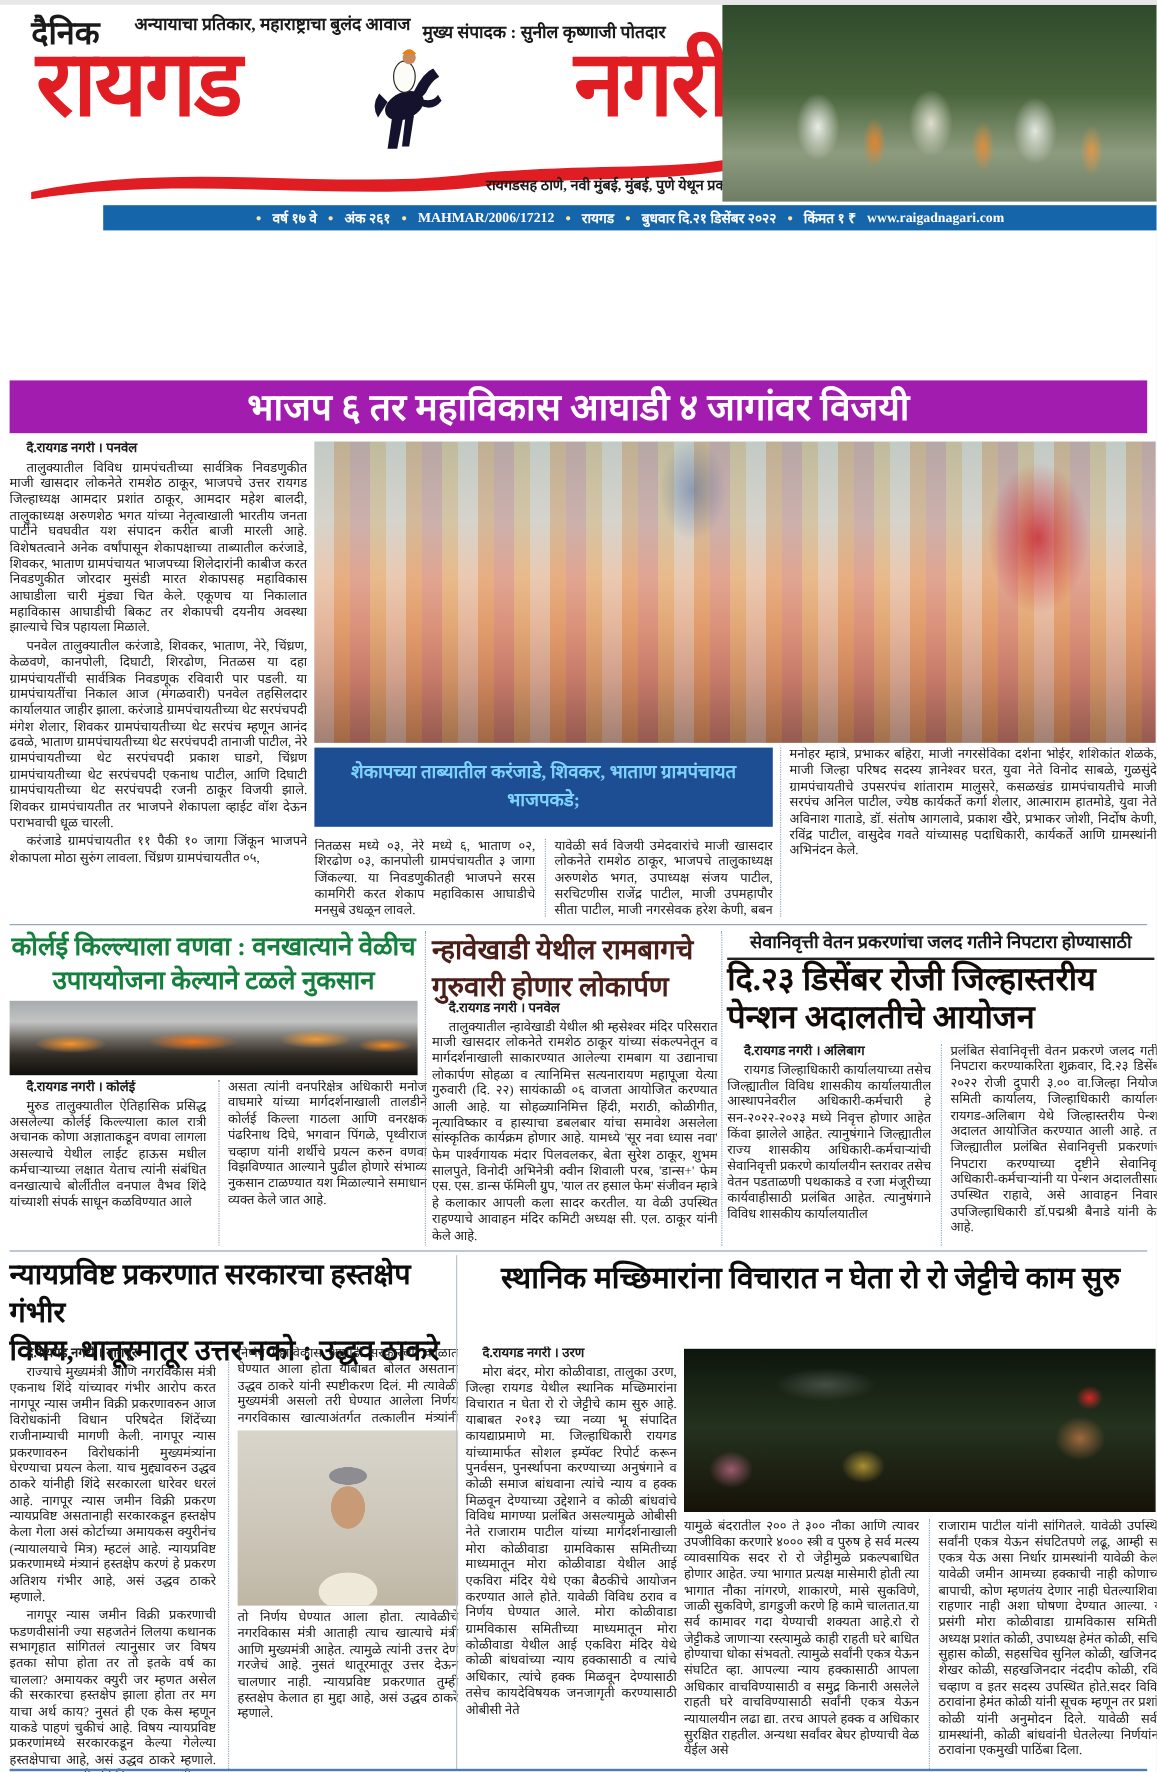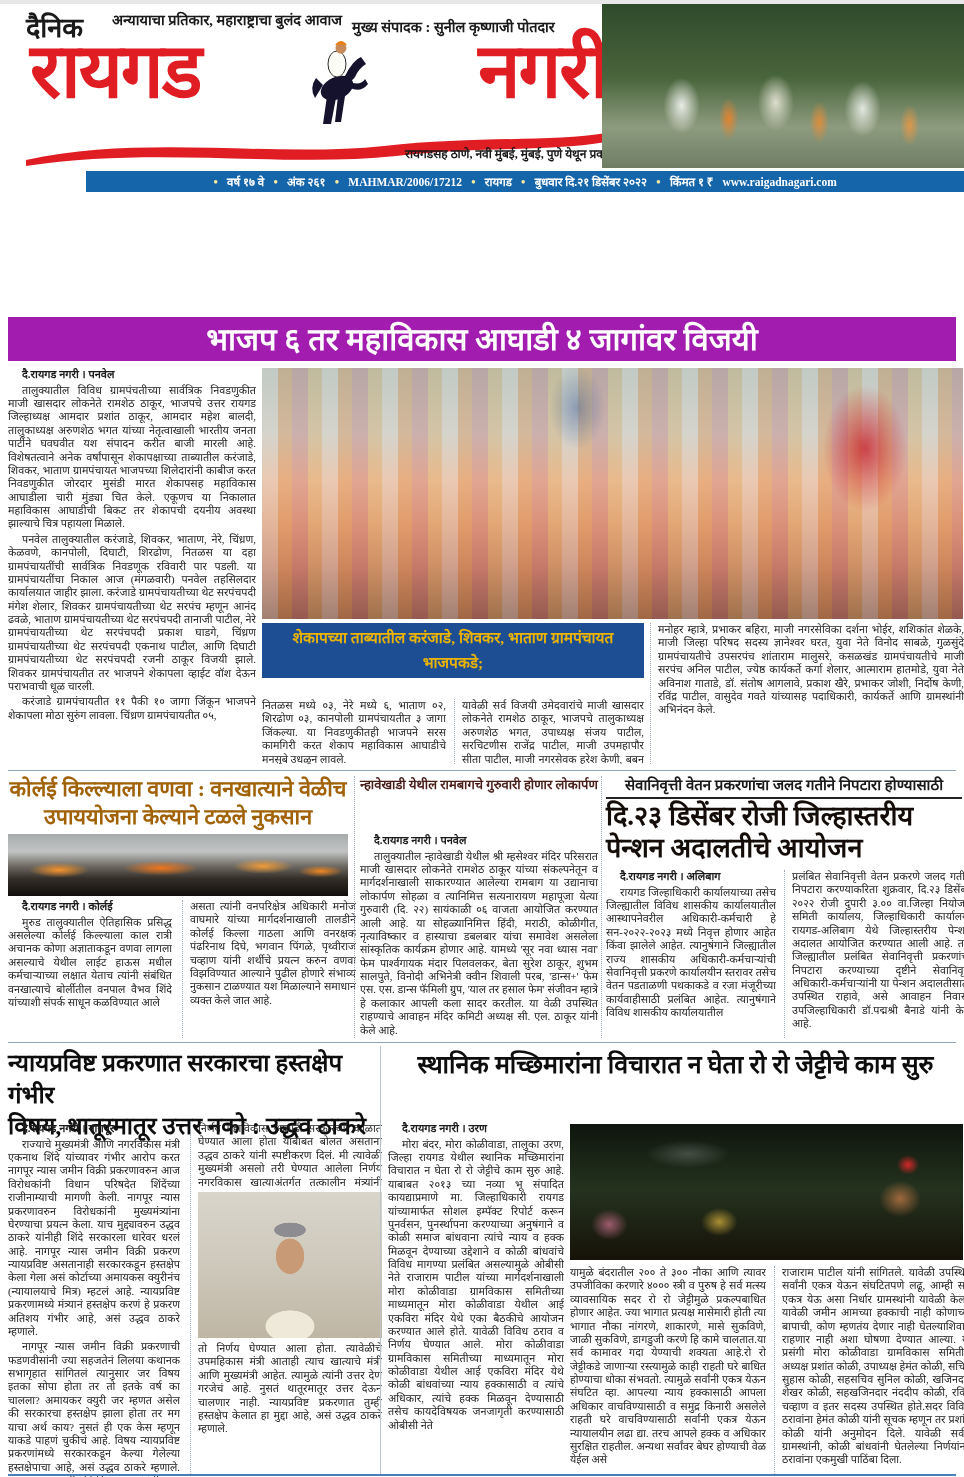--- a/index.html
+++ b/index.html
@@ -37,42 +37,42 @@
     color:#0d0d0d;letter-spacing:-1px;line-height:1.05;}
   .lead-sub{left:8px;top:313px;width:948px;height:44px;background:#a21caf;color:#fff;
     font-size:31px;font-weight:700;text-align:center;line-height:46px;}
   .lead-col{left:8px;top:364px;width:248px;height:398px;}
   .lead-photo{left:262px;top:364px;width:701px;height:251px;
     background:
       radial-gradient(60px 90px at 86% 32%, rgba(200,30,40,.8), transparent 70%),
       radial-gradient(40px 60px at 45% 16%, rgba(60,90,150,.45), transparent 70%),
       repeating-linear-gradient(90deg, rgba(255,255,255,.28) 0 16px, rgba(244,160,90,.30) 16px 30px, rgba(220,120,140,.25) 30px 46px, rgba(250,200,120,.28) 46px 60px),
       linear-gradient(180deg,#aab6ad 0%,#c5c3b8 26%,#e2b493 45%,#d99a74 62%,#c07c5f 78%,#7d4f3c 100%);}
-  .lead-caption{left:262px;top:619px;width:382px;height:55px;background:#1d4e94;color:#eab308;
+  .lead-caption{left:262px;top:619px;width:382px;height:66px;background:#1d4e94;color:#7dd3fc;
     text-align:center;font-weight:700;font-size:15.5px;line-height:1.55;
     display:flex;flex-direction:column;justify-content:center;}
   .lead-colC{left:650px;top:619px;width:306px;height:141px;}
   .lead-colA{left:262px;top:695px;width:184px;height:65px;}
   .lead-colB{left:454px;top:695px;width:182px;height:65px;}
   .hrule{border-top:1px solid #90a4b8;height:0;}
   .vdot{border-left:1px dotted #9aaabb;width:0;}
   .vsol{border-left:1px solid #b9c4cf;width:0;}
   
-  .fire-head{left:8px;top:772px;width:340px;font-size:21.5px;font-weight:800;color:#a16207;
+  .fire-head{left:8px;top:772px;width:340px;font-size:21.5px;font-weight:800;color:#15803d;
     line-height:1.3;text-align:center;}
   .fire-photo{left:8px;top:830px;width:340px;height:62px;
     background:
       radial-gradient(40px 10px at 15% 58%, rgba(255,150,40,.95), transparent 75%),
       radial-gradient(50px 10px at 45% 55%, rgba(255,120,20,.9), transparent 75%),
       radial-gradient(40px 10px at 75% 52%, rgba(255,160,50,.9), transparent 75%),
       radial-gradient(30px 8px at 92% 60%, rgba(255,140,30,.9), transparent 75%),
       linear-gradient(180deg,#a7abac 0%,#c2c4c4 28%,#6e6a63 52%,#332e27 72%,#100e0c 100%);}
   .fire-col1{left:8px;top:896px;width:164px;height:138px;}
   .fire-col2{left:182px;top:896px;width:166px;height:138px;}
-  .ram-head{left:360px;top:772px;width:238px;font-size:13px;font-weight:800;color:#4a1f1a;line-height:1.35;}
+  .ram-head{left:360px;top:772px;width:238px;font-size:23px;font-weight:800;color:#4a1f1a;line-height:1.35;}
   .ram-body{left:360px;top:830px;width:238px;height:204px;}
   .pen-kicker{left:606px;top:770px;width:356px;font-size:15px;font-weight:800;text-align:center;
     border-bottom:2px solid #222;padding-bottom:3px;}
   .pen-head{left:606px;top:796px;width:356px;font-size:27px;font-weight:800;color:#140c08;line-height:1.2;}
   .pen-col1{left:606px;top:866px;width:170px;height:168px;}
   .pen-col2{left:784px;top:866px;width:179px;height:168px;}
   
   .udv-head{left:8px;top:1044px;width:366px;font-size:24px;font-weight:800;color:#0d0d0d;line-height:1.32;}
   .udv-col1{left:8px;top:1118px;width:172px;height:356px;}
   .udv-col2{left:190px;top:1118px;width:184px;height:356px;}
@@ -204,21 +204,21 @@
     <div>विषय, थातूरमातूर उत्तर नको : उद्धव ठाकरे</div>
   </div>
   <div class="abs udv-col1 clip body-txt just">
     <div class="byline">दै.रायगड नगरी । नागपूर</div>
     <p>राज्याचे मुख्यमंत्री आणि नगरविकास मंत्री एकनाथ शिंदे यांच्यावर गंभीर आरोप करत नागपूर न्यास जमीन विक्री प्रकरणावरुन आज विरोधकांनी विधान परिषदेत शिंदेंच्या राजीनाम्याची मागणी केली. नागपूर न्यास प्रकरणावरुन विरोधकांनी मुख्यमंत्र्यांना घेरण्याचा प्रयत्न केला. याच मुद्द्यावरुन उद्धव ठाकरे यांनीही शिंदे सरकारला धारेवर धरलं आहे. नागपूर न्यास जमीन विक्री प्रकरण न्यायप्रविष्ट असतानाही सरकारकडून हस्तक्षेप केला गेला असं कोर्टाच्या अमायकस क्युरीनंच (न्यायालयाचे मित्र) म्हटलं आहे. न्यायप्रविष्ट प्रकरणामध्ये मंत्र्यानं हस्तक्षेप करणं हे प्रकरण अतिशय गंभीर आहे, असं उद्धव ठाकरे म्हणाले.</p>
     <p>नागपूर न्यास जमीन विक्री प्रकरणाची फडणवीसांनी ज्या सहजतेनं लिलया कथानक सभागृहात सांगितलं त्यानुसार जर विषय इतका सोपा होता तर तो इतके वर्ष का चालला? अमायकर क्युरी जर म्हणत असेल की सरकारचा हस्तक्षेप झाला होता तर मग याचा अर्थ काय? नुसतं ही एक केस म्हणून याकडे पाहणं चुकीचं आहे. विषय न्यायप्रविष्ट प्रकरणांमध्ये सरकारकडून केल्या गेलेल्या हस्तक्षेपाचा आहे, असं उद्धव ठाकरे म्हणाले. नागपूर न्यास जमीन विक्री प्रकरणासंबंधीचा</p>
   </div>
   <div class="abs udv-col2 clip body-txt just dotl">
     <div style="height:66px;overflow:hidden;">निर्णय महाविकास आघाडी सरकारच्या काळात घेण्यात आला होता याबाबत बोलत असताना उद्धव ठाकरे यांनी स्पष्टीकरण दिलं. मी त्यावेळी मुख्यमंत्री असलो तरी घेण्यात आलेला निर्णय नगरविकास खात्याअंतर्गत तत्कालीन मंत्र्यांनी घेतला होता. नगरविकास खात्याच्या अखत्यारित</div>
     <div class="uddhav-photo"></div>
-    <div>तो निर्णय घेण्यात आला होता. त्यावेळीचे उपमहिकास मंत्री आताही त्याच खात्याचे मंत्री आणि मुख्यमंत्री आहेत. त्यामुळे त्यांनी उत्तर देणं गरजेचं आहे. नुसतं थातूरमातूर उत्तर देऊन चालणार नाही. न्यायप्रविष्ट प्रकरणात तुम्ही हस्तक्षेप केलात हा मुद्दा आहे, असं उद्धव ठाकरे म्हणाले.</div>
+    <div>तो निर्णय घेण्यात आला होता. त्यावेळीचे नगरविकास मंत्री आताही त्याच खात्याचे मंत्री आणि मुख्यमंत्री आहेत. त्यामुळे त्यांनी उत्तर देणं गरजेचं आहे. नुसतं थातूरमातूर उत्तर देऊन चालणार नाही. न्यायप्रविष्ट प्रकरणात तुम्ही हस्तक्षेप केलात हा मुद्दा आहे, असं उद्धव ठाकरे म्हणाले.</div>
   </div>
 
   <div class="abs vsol" style="left:380px;top:1042px;height:428px;"></div>
 
   <div class="abs jet-head">स्थानिक मच्छिमारांना विचारात न घेता रो रो जेट्टीचे काम सुरु</div>
   <div class="abs jet-col1 clip body-txt just">
     <div class="byline">दै.रायगड नगरी । उरण</div>
     <p>मोरा बंदर, मोरा कोळीवाडा, तालुका उरण, जिल्हा रायगड येथील स्थानिक मच्छिमारांना विचारात न घेता रो रो जेट्टीचे काम सुरु आहे. याबाबत २०१३ च्या नव्या भू संपादित कायद्याप्रमाणे मा. जिल्हाधिकारी रायगड यांच्यामार्फत सोशल इम्पॅक्ट रिपोर्ट करून पुनर्वसन, पुनर्स्थापना करण्याच्या अनुषंगाने व कोळी समाज बांधवाना त्यांचे न्याय व हक्क मिळवून देण्याच्या उद्देशाने व कोळी बांधवांचे विविध मागण्या प्रलंबित असल्यामुळे ओबीसी नेते राजाराम पाटील यांच्या मार्गदर्शनाखाली मोरा कोळीवाडा ग्रामविकास समितीच्या माध्यमातून मोरा कोळीवाडा येथील आई एकविरा मंदिर येथे एका बैठकीचे आयोजन करण्यात आले होते. यावेळी विविध ठराव व निर्णय घेण्यात आले. मोरा कोळीवाडा ग्रामविकास समितीच्या माध्यमातून मोरा कोळीवाडा येथील आई एकविरा मंदिर येथे कोळी बांधवांच्या न्याय हक्कासाठी व त्यांचे अधिकार, त्यांचे हक्क मिळवून देण्यासाठी तसेच कायदेविषयक जनजागृती करण्यासाठी ओबीसी नेते</p>
   </div>
   <div class="abs meeting-photo"></div>

